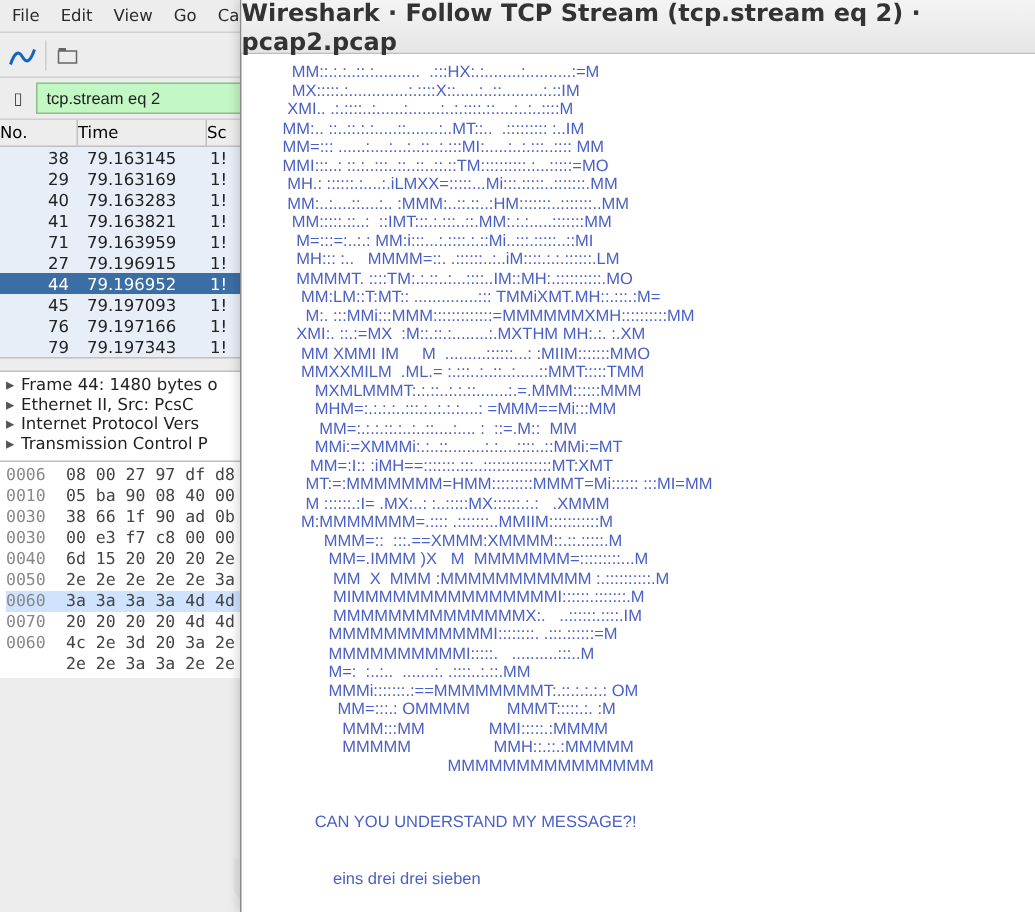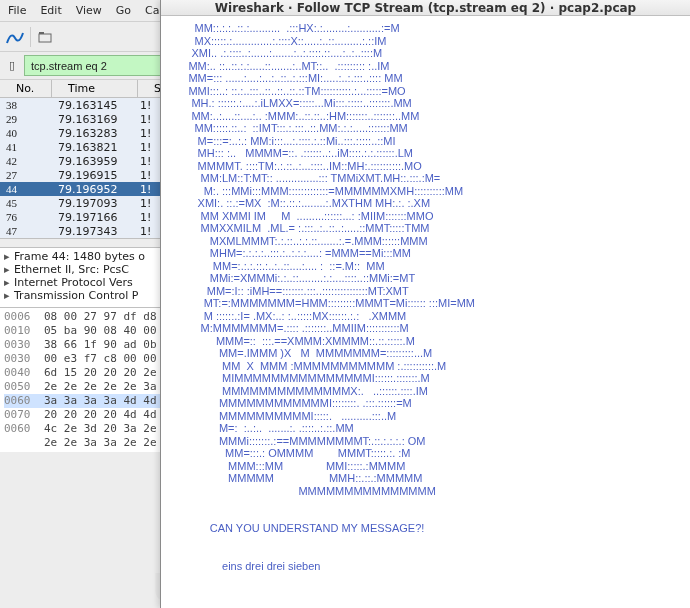--- a/index.html
+++ b/index.html
@@ -6,43 +6,43 @@
 body { font-family: "DejaVu Sans", Arial, sans-serif; font-size: 11px; background: #ededed; width: 690px; height: 608px; overflow: hidden; position: relative; }
 .menubar { background: #ededed; border-bottom: 1px solid #d0d0d0; height: 22px; display: flex; align-items: center; padding: 0 8px; gap: 14px; }
 .menubar span { color: #2b2b2b; }
 .toolbar { background: #ededed; height: 30px; border-bottom: 1px solid #d0d0d0; display: flex; align-items: center; padding: 0 6px; gap: 6px; }
 .fin-icon { width: 18px; height: 18px; }
 .tb-sep { width: 1px; height: 20px; background: #ccc; }
 .filterbar { background: #ededed; height: 28px; display: flex; align-items: center; padding: 0 4px; gap: 4px; border-bottom: 1px solid #d0d0d0; }
 .filter-input { flex: 1; background: #c3f7c3; border: 1px solid #8bbf8b; padding: 3px 6px; font-size: 11px; color: #222; height: 21px; }
 .mini-btn { width: 16px; height: 16px; display:inline-flex; align-items:center; justify-content:center; font-size:11px; color:#444; }
 .packet-header { display: flex; background: #ededed; border-bottom: 1px solid #c0c0c0; height: 18px; font-size: 11px; }
-.packet-header div { padding: 2px 16px; border-right: 1px solid #c0c0c0; }
+.packet-header div { padding: 2px 0; border-right: 1px solid #c0c0c0; }
 .col-no { width: 52px; }
 .col-time { width: 86px; }
 .col-src { flex: 1; }
 .packet-list { background: #fff; height: 140px; overflow: hidden; }
 .row { display: flex; height: 14px; font-size: 11px; align-items:center; }
 .row div { padding: 0 6px; }
-.row .c-no { width: 52px; text-align: left; font-family: Liberation Serif, serif; }
+.row .c-no { width: 52px; text-align: right; }
 .row .c-time { width: 86px; }
 .row .c-src { flex: 1; padding-left:2px; }
 .row.normal { background: #e8eef7; color: #222; }
 .row.selected { background: #3b6ea5; color: #fff; }
 .spacer { height: 10px; background:#ededed; border-top:1px solid #c0c0c0; border-bottom:1px solid #c0c0c0; }
 .tree-pane { background: #fff; border-bottom: 1px solid #c0c0c0; height: 60px; padding: 2px 4px; font-size: 11px; color: #222; }
 .tree-line { white-space: nowrap; overflow:hidden; }
 .tree-toggle { display:inline-block; width:10px; color:#555; }
 .hex-pane { background: #fff; font-family: "DejaVu Sans Mono","Courier New",monospace; font-size: 11px; color: #444; padding: 2px 4px; line-height: 14px; }
 .hex-line { display:flex; white-space: pre; }
 .hex-off { color:#888; width:40px; }
 .hex-bytes { flex:1; }
 .hex-line.hl { background: #cfe3ff; }
 .follow-window { position: absolute; top: 0; left: 160px; width: 530px; height: 608px; background: #fff; border-left: 1px solid #8a8a8a; box-shadow: -2px 0 6px rgba(0,0,0,0.15); }
-.follow-title { height: 16px; background: linear-gradient(#f4f4f4,#e6e6e6); border-bottom: 1px solid #bfbfbf; display:flex; align-items:center; justify-content:center; font-size: 12px; color: #333; font-weight: 600; }
+.follow-title { height: 36px; background: linear-gradient(#f4f4f4,#e6e6e6); border-bottom: 1px solid #bfbfbf; display:flex; align-items:center; justify-content:center; font-size: 16px; color: #333; font-weight: 600; }
 .follow-body { font-family: Liberation Sans, sans-serif; font-size: 11px; line-height: 12.5px; color: #4a5fc4; padding: 6px 6px 0 6px; white-space: pre; overflow:hidden; height: calc(100% - 24px); }
 .uf-mark { position:absolute; left:153px; top:565px; font-size:40px; font-weight:700; color:#e6e6e6; font-family: Arial, sans-serif; letter-spacing: -1px; pointer-events:none; }
 </style>
 </head>
 <body>
 
 <div class="menubar">
   <span>File</span>
   <span>Edit</span>
   <span>View</span>
@@ -91,21 +91,21 @@
       <div class="c-no">40</div>
       <div class="c-time">79.163283</div>
       <div class="c-src">1!</div>
     </div>
     <div class="row normal">
       <div class="c-no">41</div>
       <div class="c-time">79.163821</div>
       <div class="c-src">1!</div>
     </div>
     <div class="row normal">
-      <div class="c-no">42</div>
+      <div class="c-no">71</div>
       <div class="c-time">79.163959</div>
       <div class="c-src">1!</div>
     </div>
     <div class="row normal">
       <div class="c-no">27</div>
       <div class="c-time">79.196915</div>
       <div class="c-src">1!</div>
     </div>
     <div class="row selected">
       <div class="c-no">44</div>
@@ -116,21 +116,21 @@
       <div class="c-no">45</div>
       <div class="c-time">79.197093</div>
       <div class="c-src">1!</div>
     </div>
     <div class="row normal">
       <div class="c-no">76</div>
       <div class="c-time">79.197166</div>
       <div class="c-src">1!</div>
     </div>
     <div class="row normal">
-      <div class="c-no">47</div>
+      <div class="c-no">79</div>
       <div class="c-time">79.197343</div>
       <div class="c-src">1!</div>
     </div>
   </div>
 
 <div class="spacer"></div>
 
 <div class="tree-pane" id="tree-pane">
     <div class="tree-line"><span class="tree-toggle">▸</span>Frame 44: 1480 bytes o</div>
     <div class="tree-line"><span class="tree-toggle">▸</span>Ethernet II, Src: PcsC</div>

